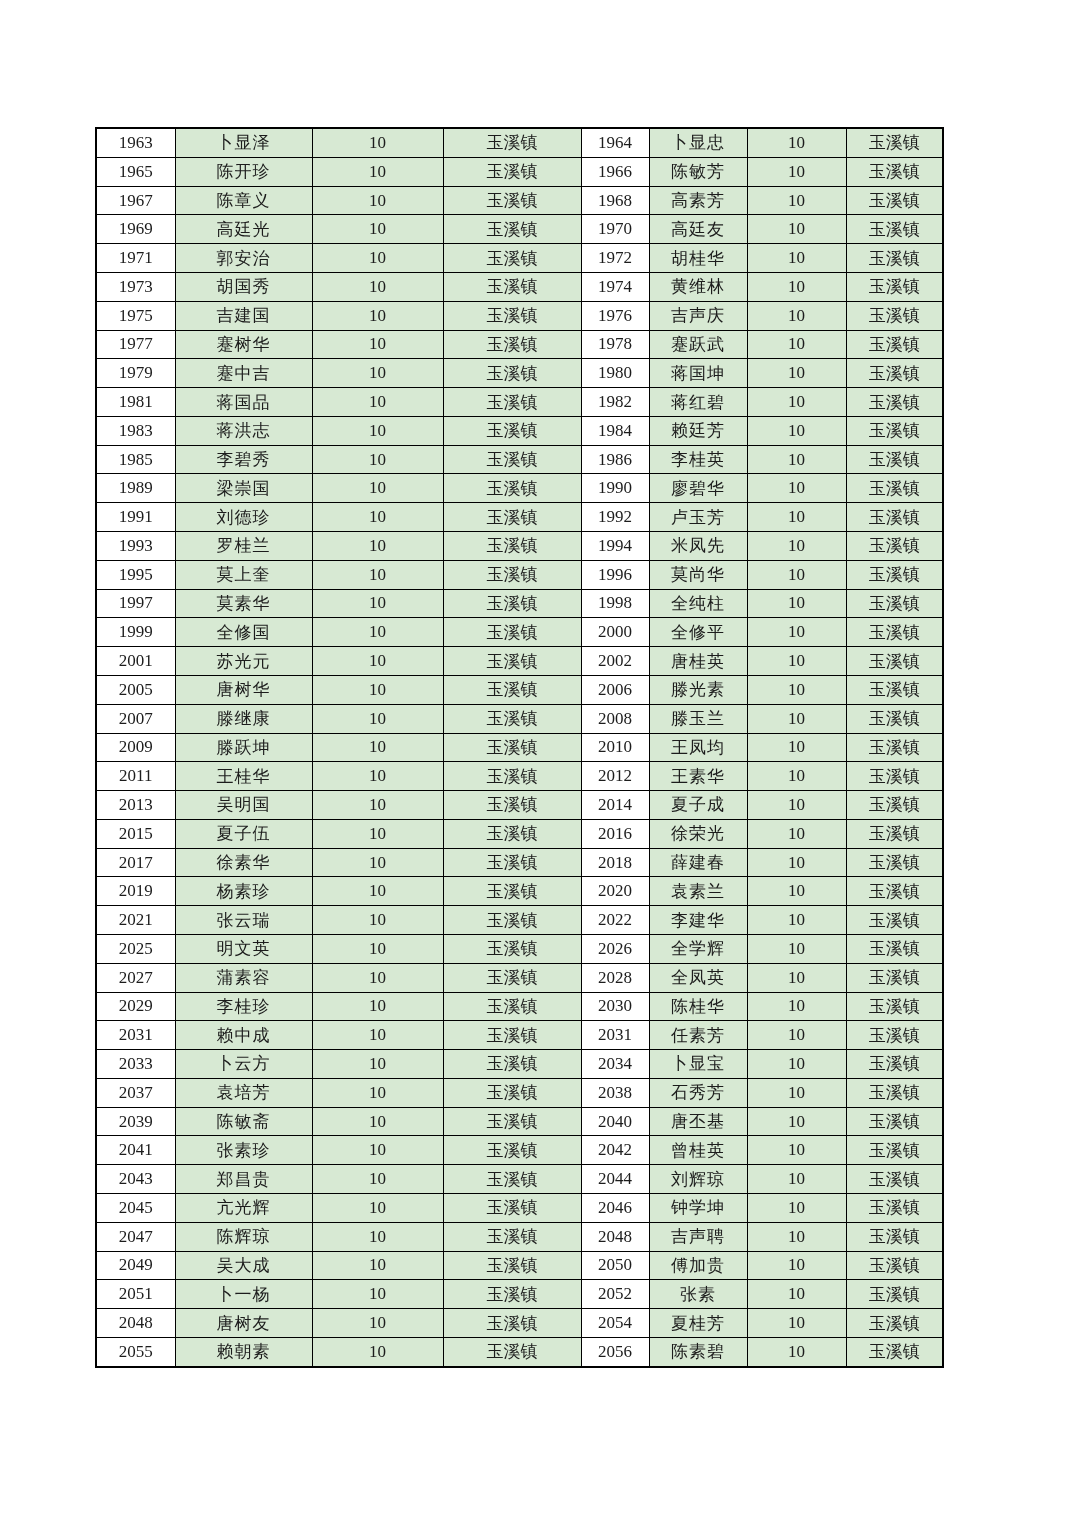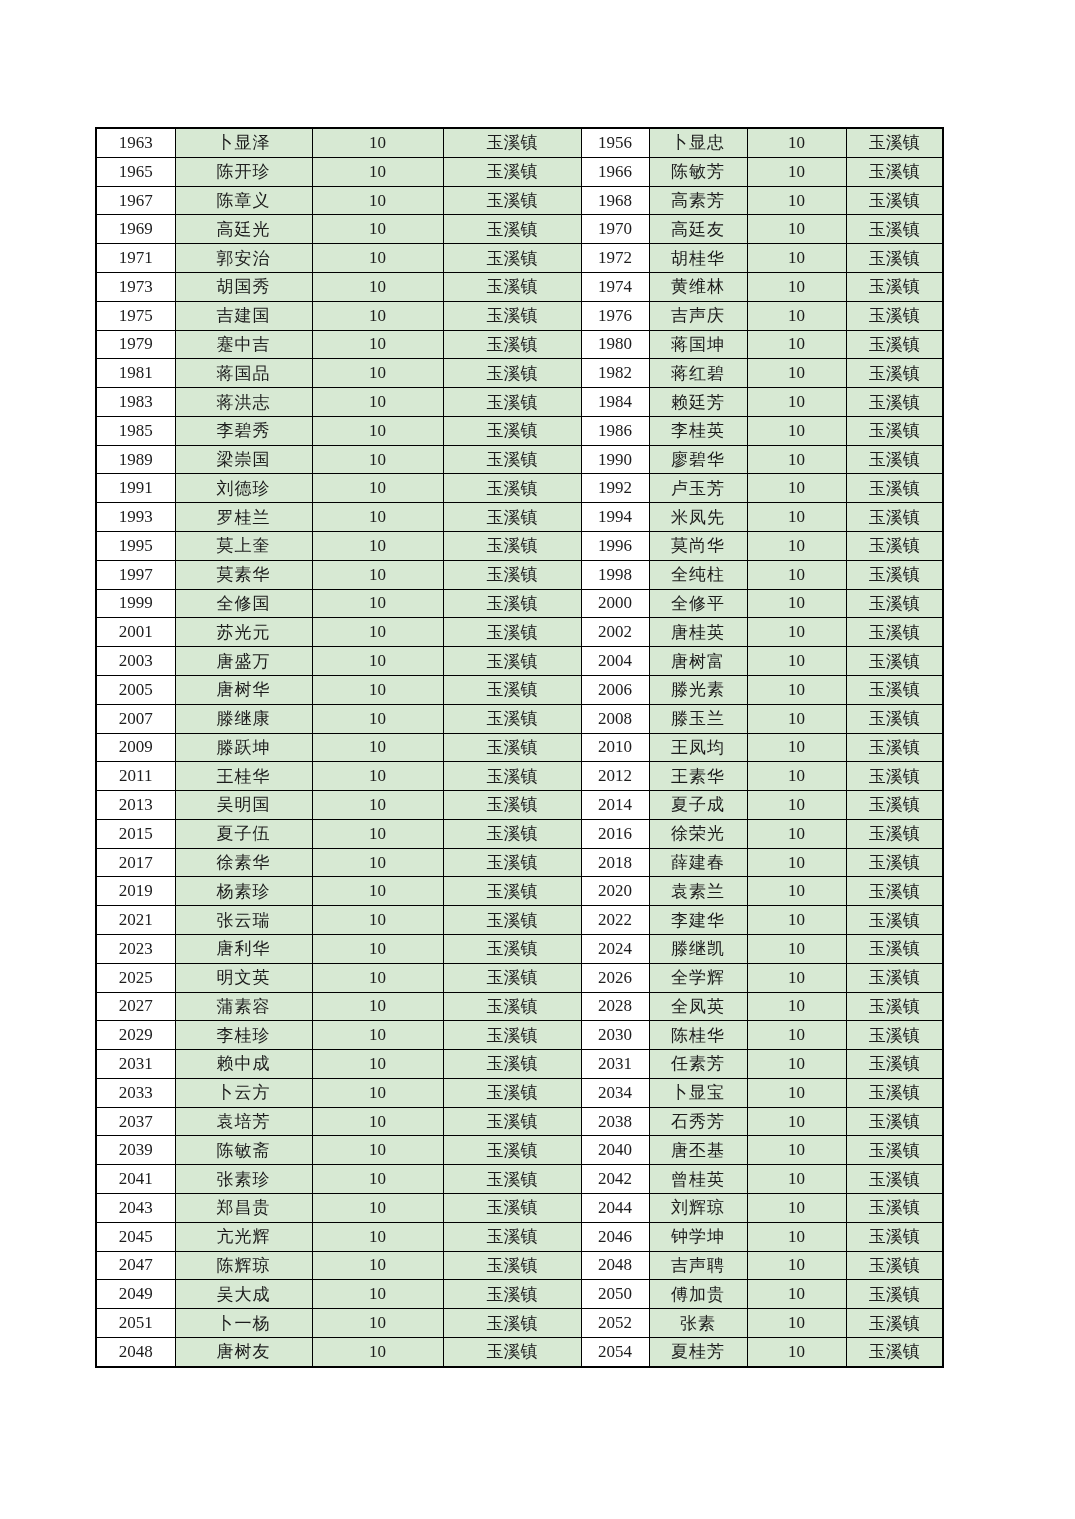--- a/index.html
+++ b/index.html
@@ -53,21 +53,21 @@
       <col style="width:98px">
       <col style="width:99px">
       <col style="width:97px">
     </colgroup>
     <tbody>
     <tr>
       <td class="cell-white serial-cell">1963</td>
       <td class="cell-green name-cell">卜显泽</td>
       <td class="cell-green points-cell">10</td>
       <td class="cell-green town-cell">玉溪镇</td>
-      <td class="cell-white serial-cell">1956</td>
+      <td class="cell-white serial-cell">1964</td>
       <td class="cell-green name-cell">卜显忠</td>
       <td class="cell-green points-cell">10</td>
       <td class="cell-green town-cell">玉溪镇</td>
     </tr>
 
     <tr>
       <td class="cell-white serial-cell">1965</td>
       <td class="cell-green name-cell">陈开珍</td>
       <td class="cell-green points-cell">10</td>
       <td class="cell-green town-cell">玉溪镇</td>
@@ -125,20 +125,30 @@
       <td class="cell-white serial-cell">1975</td>
       <td class="cell-green name-cell">吉建国</td>
       <td class="cell-green points-cell">10</td>
       <td class="cell-green town-cell">玉溪镇</td>
       <td class="cell-white serial-cell">1976</td>
       <td class="cell-green name-cell">吉声庆</td>
       <td class="cell-green points-cell">10</td>
       <td class="cell-green town-cell">玉溪镇</td>
     </tr>
 
+    <tr>
+      <td class="cell-white serial-cell">1977</td>
+      <td class="cell-green name-cell">蹇树华</td>
+      <td class="cell-green points-cell">10</td>
+      <td class="cell-green town-cell">玉溪镇</td>
+      <td class="cell-white serial-cell">1978</td>
+      <td class="cell-green name-cell">蹇跃武</td>
+      <td class="cell-green points-cell">10</td>
+      <td class="cell-green town-cell">玉溪镇</td>
+    </tr>
 
     <tr>
       <td class="cell-white serial-cell">1979</td>
       <td class="cell-green name-cell">蹇中吉</td>
       <td class="cell-green points-cell">10</td>
       <td class="cell-green town-cell">玉溪镇</td>
       <td class="cell-white serial-cell">1980</td>
       <td class="cell-green name-cell">蒋国坤</td>
       <td class="cell-green points-cell">10</td>
       <td class="cell-green town-cell">玉溪镇</td>
@@ -248,30 +258,20 @@
       <td class="cell-white serial-cell">2001</td>
       <td class="cell-green name-cell">苏光元</td>
       <td class="cell-green points-cell">10</td>
       <td class="cell-green town-cell">玉溪镇</td>
       <td class="cell-white serial-cell">2002</td>
       <td class="cell-green name-cell">唐桂英</td>
       <td class="cell-green points-cell">10</td>
       <td class="cell-green town-cell">玉溪镇</td>
     </tr>
 
-    <tr>
-      <td class="cell-white serial-cell">2003</td>
-      <td class="cell-green name-cell">唐盛万</td>
-      <td class="cell-green points-cell">10</td>
-      <td class="cell-green town-cell">玉溪镇</td>
-      <td class="cell-white serial-cell">2004</td>
-      <td class="cell-green name-cell">唐树富</td>
-      <td class="cell-green points-cell">10</td>
-      <td class="cell-green town-cell">玉溪镇</td>
-    </tr>
 
     <tr>
       <td class="cell-white serial-cell">2005</td>
       <td class="cell-green name-cell">唐树华</td>
       <td class="cell-green points-cell">10</td>
       <td class="cell-green town-cell">玉溪镇</td>
       <td class="cell-white serial-cell">2006</td>
       <td class="cell-green name-cell">滕光素</td>
       <td class="cell-green points-cell">10</td>
       <td class="cell-green town-cell">玉溪镇</td>
@@ -358,30 +358,20 @@
       <td class="cell-white serial-cell">2021</td>
       <td class="cell-green name-cell">张云瑞</td>
       <td class="cell-green points-cell">10</td>
       <td class="cell-green town-cell">玉溪镇</td>
       <td class="cell-white serial-cell">2022</td>
       <td class="cell-green name-cell">李建华</td>
       <td class="cell-green points-cell">10</td>
       <td class="cell-green town-cell">玉溪镇</td>
     </tr>
 
-    <tr>
-      <td class="cell-white serial-cell">2023</td>
-      <td class="cell-green name-cell">唐利华</td>
-      <td class="cell-green points-cell">10</td>
-      <td class="cell-green town-cell">玉溪镇</td>
-      <td class="cell-white serial-cell">2024</td>
-      <td class="cell-green name-cell">滕继凯</td>
-      <td class="cell-green points-cell">10</td>
-      <td class="cell-green town-cell">玉溪镇</td>
-    </tr>
 
     <tr>
       <td class="cell-white serial-cell">2025</td>
       <td class="cell-green name-cell">明文英</td>
       <td class="cell-green points-cell">10</td>
       <td class="cell-green town-cell">玉溪镇</td>
       <td class="cell-white serial-cell">2026</td>
       <td class="cell-green name-cell">全学辉</td>
       <td class="cell-green points-cell">10</td>
       <td class="cell-green town-cell">玉溪镇</td>
@@ -524,16 +514,26 @@
       <td class="cell-white serial-cell">2048</td>
       <td class="cell-green name-cell">唐树友</td>
       <td class="cell-green points-cell">10</td>
       <td class="cell-green town-cell">玉溪镇</td>
       <td class="cell-white serial-cell">2054</td>
       <td class="cell-green name-cell">夏桂芳</td>
       <td class="cell-green points-cell">10</td>
       <td class="cell-green town-cell">玉溪镇</td>
     </tr>
 
+    <tr>
+      <td class="cell-white serial-cell">2055</td>
+      <td class="cell-green name-cell">赖朝素</td>
+      <td class="cell-green points-cell">10</td>
+      <td class="cell-green town-cell">玉溪镇</td>
+      <td class="cell-white serial-cell">2056</td>
+      <td class="cell-green name-cell">陈素碧</td>
+      <td class="cell-green points-cell">10</td>
+      <td class="cell-green town-cell">玉溪镇</td>
+    </tr>
   </tbody>
   </table>
 
 </div>
 
 </body></html>

